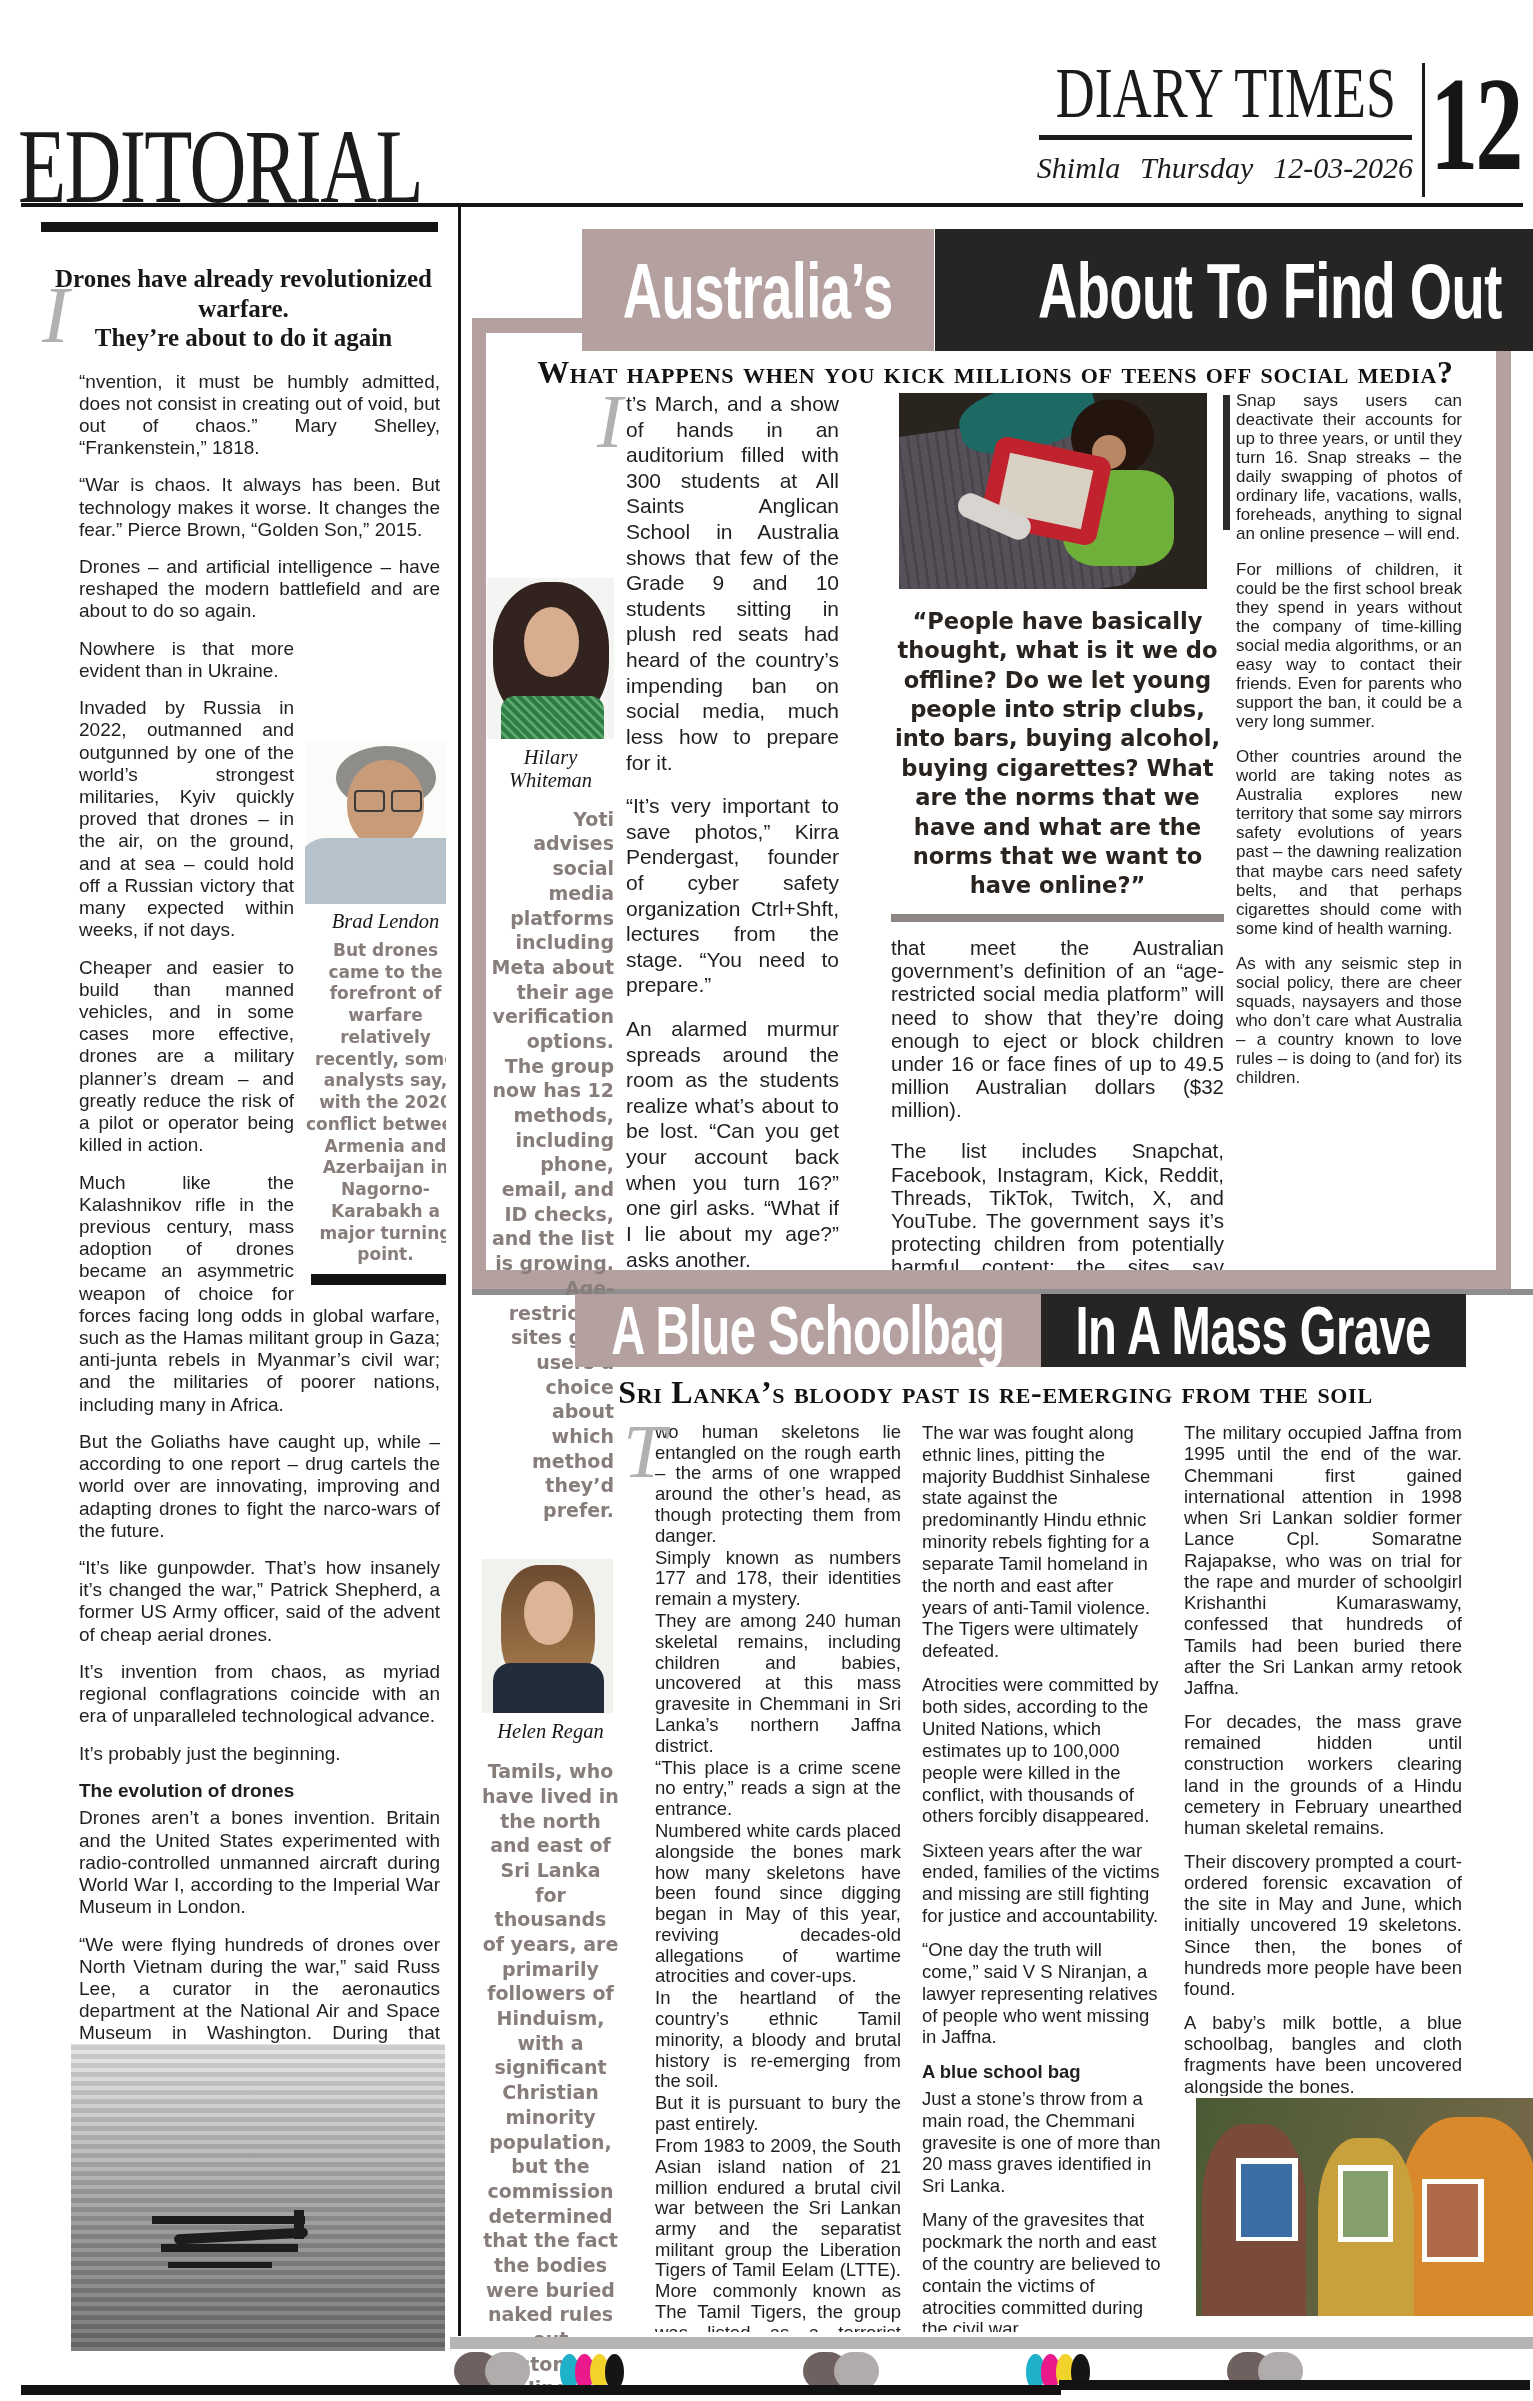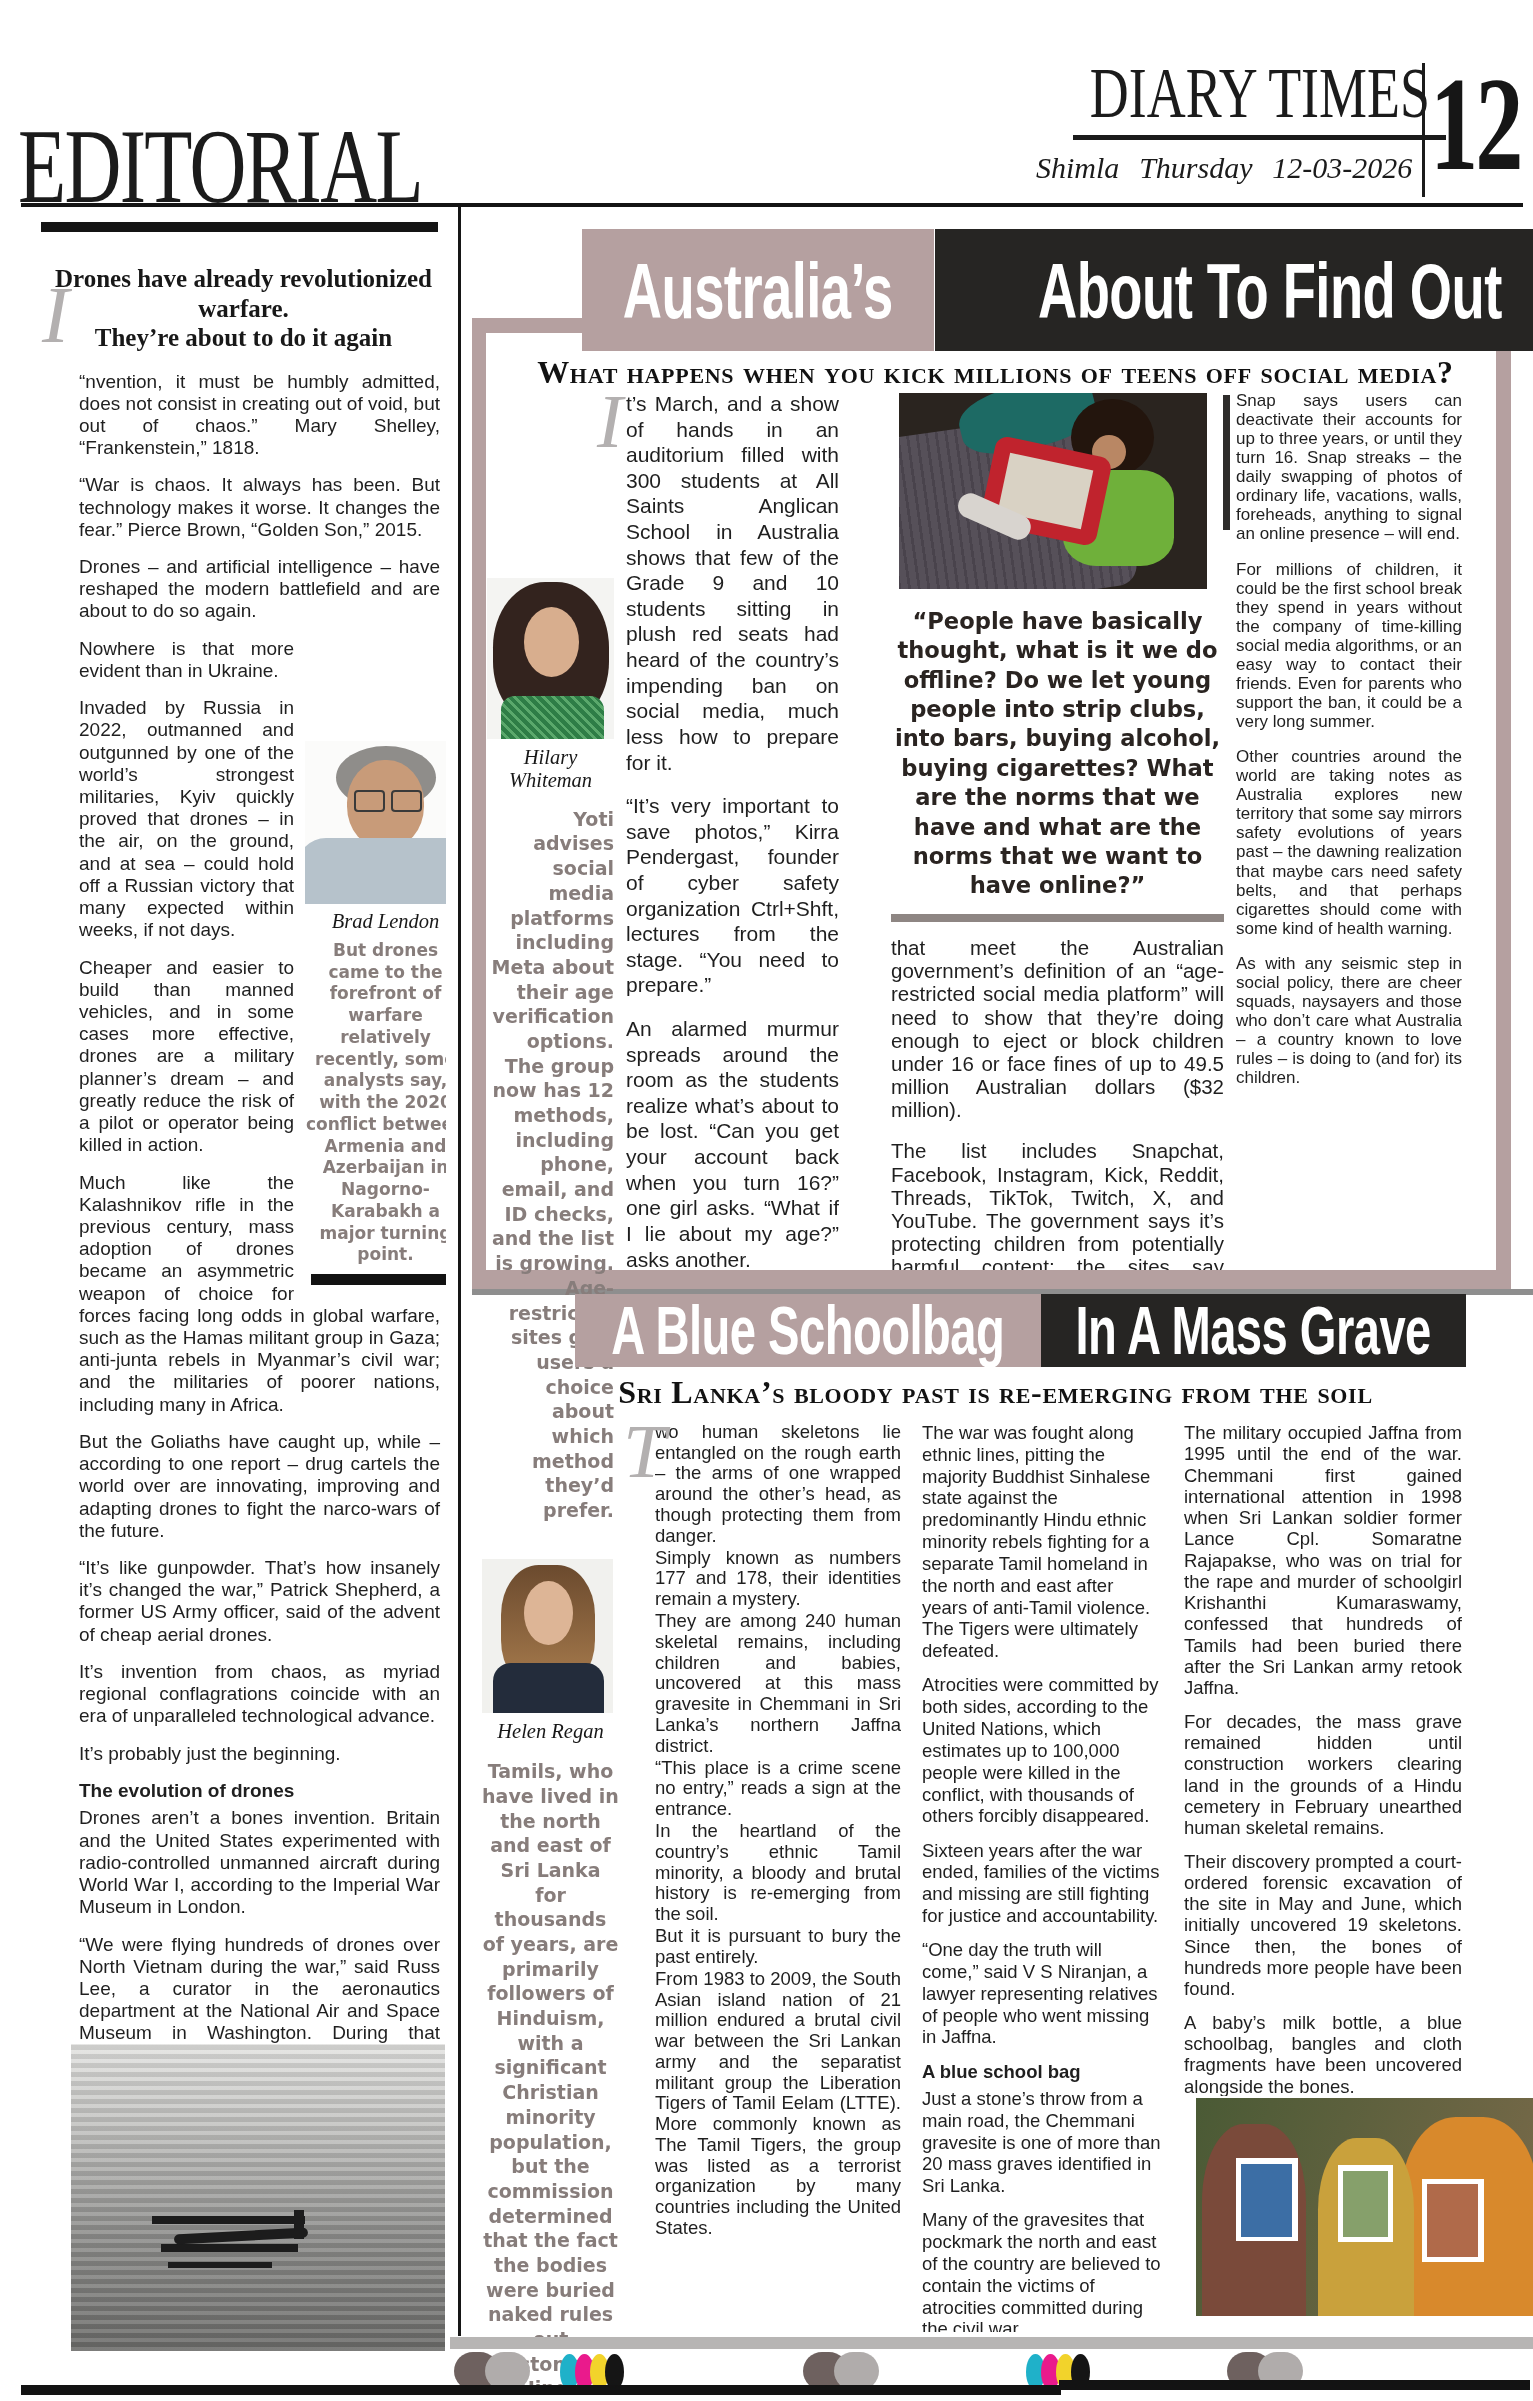--- a/index.html
+++ b/index.html
@@ -4,21 +4,21 @@
 <style>
   html,body{margin:0;padding:0;background:#9a9a9a;}
   #page{position:relative;width:1533px;height:2401px;background:#ffffff;
         font-family:"Liberation Sans",sans-serif;color:#1f1f1f;overflow:hidden;}
   .abs{position:absolute;}
   .serif{font-family:"Liberation Serif",serif;}
 
   
   #editorial{left:18px;top:120px;font-size:101px;line-height:.9;letter-spacing:-2.1px;
              color:#1b1b1b;transform:scale(.78,1.04);transform-origin:left top;white-space:nowrap;}
-  #paper-block{left:1036px;top:63px;width:446px;text-align:left;color:#1b1b1b;}
+  #paper-block{left:1002px;top:63px;width:446px;text-align:center;color:#1b1b1b;}
   #paper-name{font-size:71px;line-height:.82;display:inline-block;transform:scale(.76,1.02);
               transform-origin:center top;white-space:nowrap;}
   #paper-underline{width:373px;height:4.8px;background:#1b1b1b;margin:13.7px auto 11px;}
   #place-date{font-style:italic;font-size:30px;word-spacing:12.3px;}
   #masthead-vrule{left:1422px;top:63px;width:3.4px;height:134px;background:#1b1b1b;}
   #page-number{left:1430px;top:57px;font-size:134px;font-weight:700;line-height:1;
                letter-spacing:-4.1px;transform:scale(.72,1);transform-origin:left top;color:#161616;}
   #header-rule{left:20.5px;top:203px;width:1502px;height:4.1px;background:#141414;}
   #left-top-bar{left:41px;top:222px;width:397px;height:9.6px;background:#141414;}
   #main-vrule{left:458px;top:207px;width:3.4px;height:2129px;background:#161616;}
@@ -269,20 +269,21 @@
     </div>
     <div class="fig-caption serif">Helen Regan</div>
     <div class="author-note" id="helen-note">Tamils, who have lived in the north and east of Sri Lanka for thousands of years, are primarily followers of Hinduism, with a significant Christian minority population, but the commission determined that the fact the bodies were buried naked rules out customary Hindu burials. “There is a reasonable likelihood that the burials were unlawful and pursuant to extrajudicial killings,” it said.</div>
   </div>
 
   <div class="jcol" id="sl-col1">
       <p>wo human skeletons lie entangled on the rough earth – the arms of one wrapped around the other’s head, as though protecting them from danger.</p>
       <p>Simply known as numbers 177 and 178, their identities remain a mystery.</p>
       <p>They are among 240 human skeletal remains, including children and babies, uncovered at this mass gravesite in Chemmani in Sri Lanka’s northern Jaffna district.</p>
       <p>“This place is a crime scene no entry,” reads a sign at the entrance.</p>
+      <p>Numbered white cards placed alongside the bones mark how many skeletons have been found since digging began in May of this year, reviving decades-old allegations of wartime atrocities and cover-ups.</p>
       <p>In the heartland of the country’s ethnic Tamil minority, a bloody and brutal history is re-emerging from the soil.</p>
       <p>But it is pursuant to bury the past entirely.</p>
       <p>From 1983 to 2009, the South Asian island nation of 21 million endured a brutal civil war between the Sri Lankan army and the separatist militant group the Liberation Tigers of Tamil Eelam (LTTE). More commonly known as The Tamil Tigers, the group was listed as a terrorist organization by many countries including the United States.</p>
     </div>
   <div class="dropcap" id="sl-drop">T</div>
   <div class="jcol" id="sl-col2">
       <p>The war was fought along ethnic lines, pitting the majority Buddhist Sinhalese state against the predominantly Hindu ethnic minority rebels fighting for a separate Tamil homeland in the north and east after years of anti-Tamil violence. The Tigers were ultimately defeated.</p>
       <p>Atrocities were committed by both sides, according to the United Nations, which estimates up to 100,000 people were killed in the conflict, with thousands of others forcibly disappeared.</p>
       <p>Sixteen years after the war ended, families of the victims and missing are still fighting for justice and accountability.</p>
       <p>“One day the truth will come,” said V S Niranjan, a lawyer representing relatives of people who went missing in Jaffna.</p>

